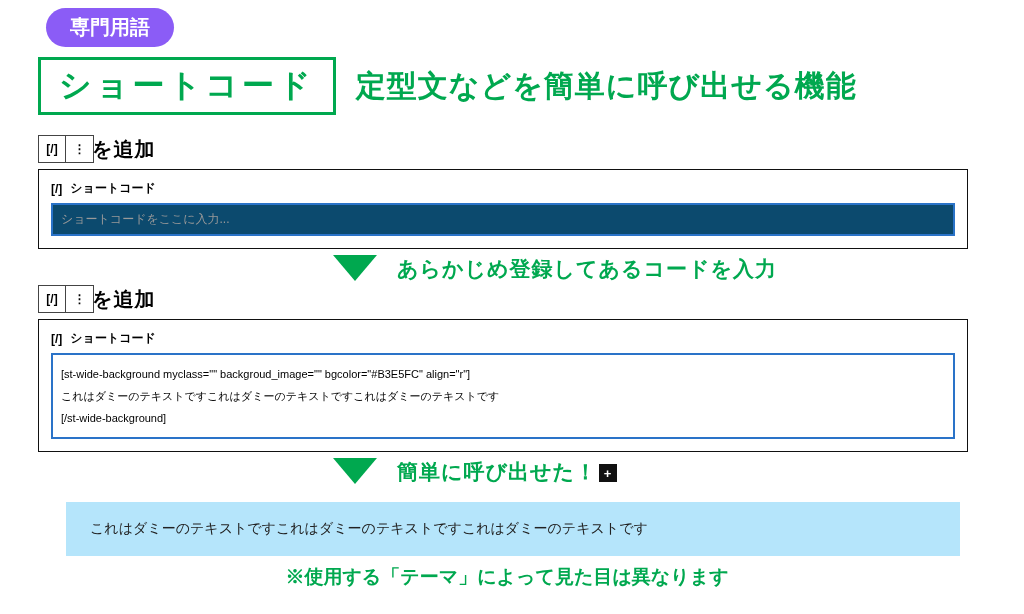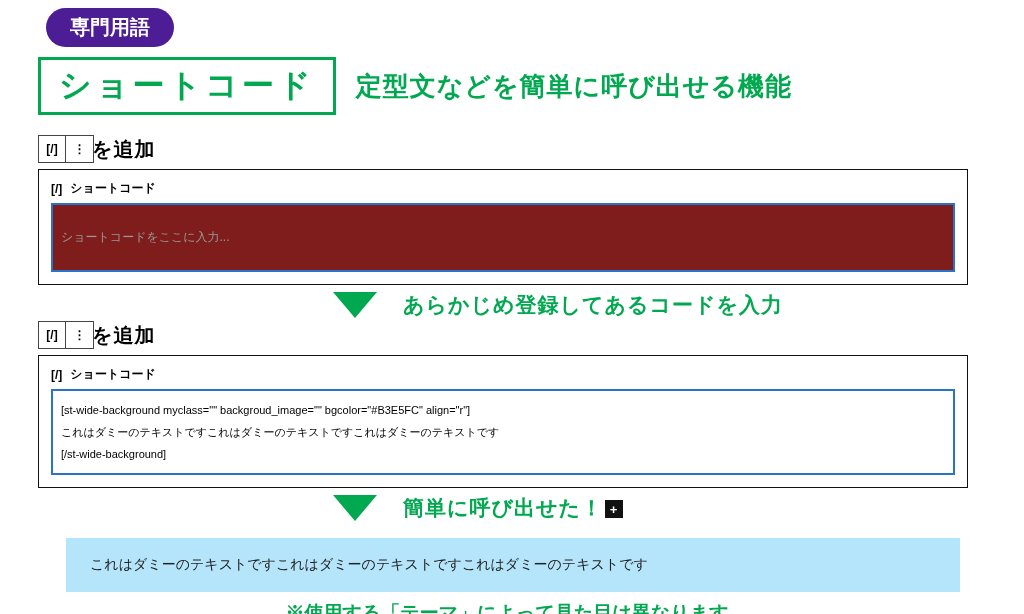--- a/index.html
+++ b/index.html
@@ -6,21 +6,21 @@
     body {
       font-family: "Hiragino Kaku Gothic ProN", "メイリオ", sans-serif;
       background: #fff;
       width: 1024px;
       height: 614px;
       position: relative;
       padding: 8px 38px;
     }
     .badge {
       display: inline-block;
-      background: #4c1d95;
+      background: #8b5cf6;
       color: #fff;
       font-weight: bold;
       font-size: 20px;
       padding: 6px 24px;
       border-radius: 20px;
       margin-left: 8px;
     }
     .title-row {
       display: flex;
       align-items: center;
@@ -31,21 +31,21 @@
       border: 3px solid #00a84f;
       color: #00a84f;
       font-weight: bold;
       font-size: 32px;
       padding: 4px 18px;
       letter-spacing: 4px;
     }
     .term-desc {
       color: #00a84f;
       font-weight: bold;
-      font-size: 26px;
+      font-size: 30px;
       letter-spacing: 1px;
     }
     .editor-block {
       margin-top: 20px;
       position: relative;
     }
     .add-row {
       display: flex;
       align-items: center;
       gap: 0;
@@ -79,38 +79,38 @@
       display: flex;
       align-items: center;
       gap: 8px;
       margin-bottom: 6px;
     }
     .code-glyph { font-weight: bold; font-size: 12px; }
     .block-title { font-size: 12px; font-weight: bold; }
     .shortcode-input {
       border: 2px solid #2a73c8;
       width: 100%;
-      padding: 24px 8px;
+      padding: 6px 8px;
       color: #999;
       font-size: 12px;
-      background: #7f1d1d;
+      background: #0c4a6e;
     }
     .shortcode-inner {
       border: 2px solid #2a73c8;
       width: 100%;
       padding: 8px 8px;
       font-size: 11px;
       line-height: 2;
       background: #fff;
       font-weight: normal;
     }
     .arrow-row {
       display: flex;
-      align-items: center;
-      gap: 26px;
+      align-items: flex-start;
+      gap: 20px;
       margin-top: 6px;
       margin-bottom: 2px;
       justify-content: center;
     }
     .arrow-row-offset { justify-content: flex-start; padding-left: 295px; }
     .tri {
       width: 0; height: 0;
       border-left: 22px solid transparent;
       border-right: 22px solid transparent;
       border-top: 26px solid #00a84f;

